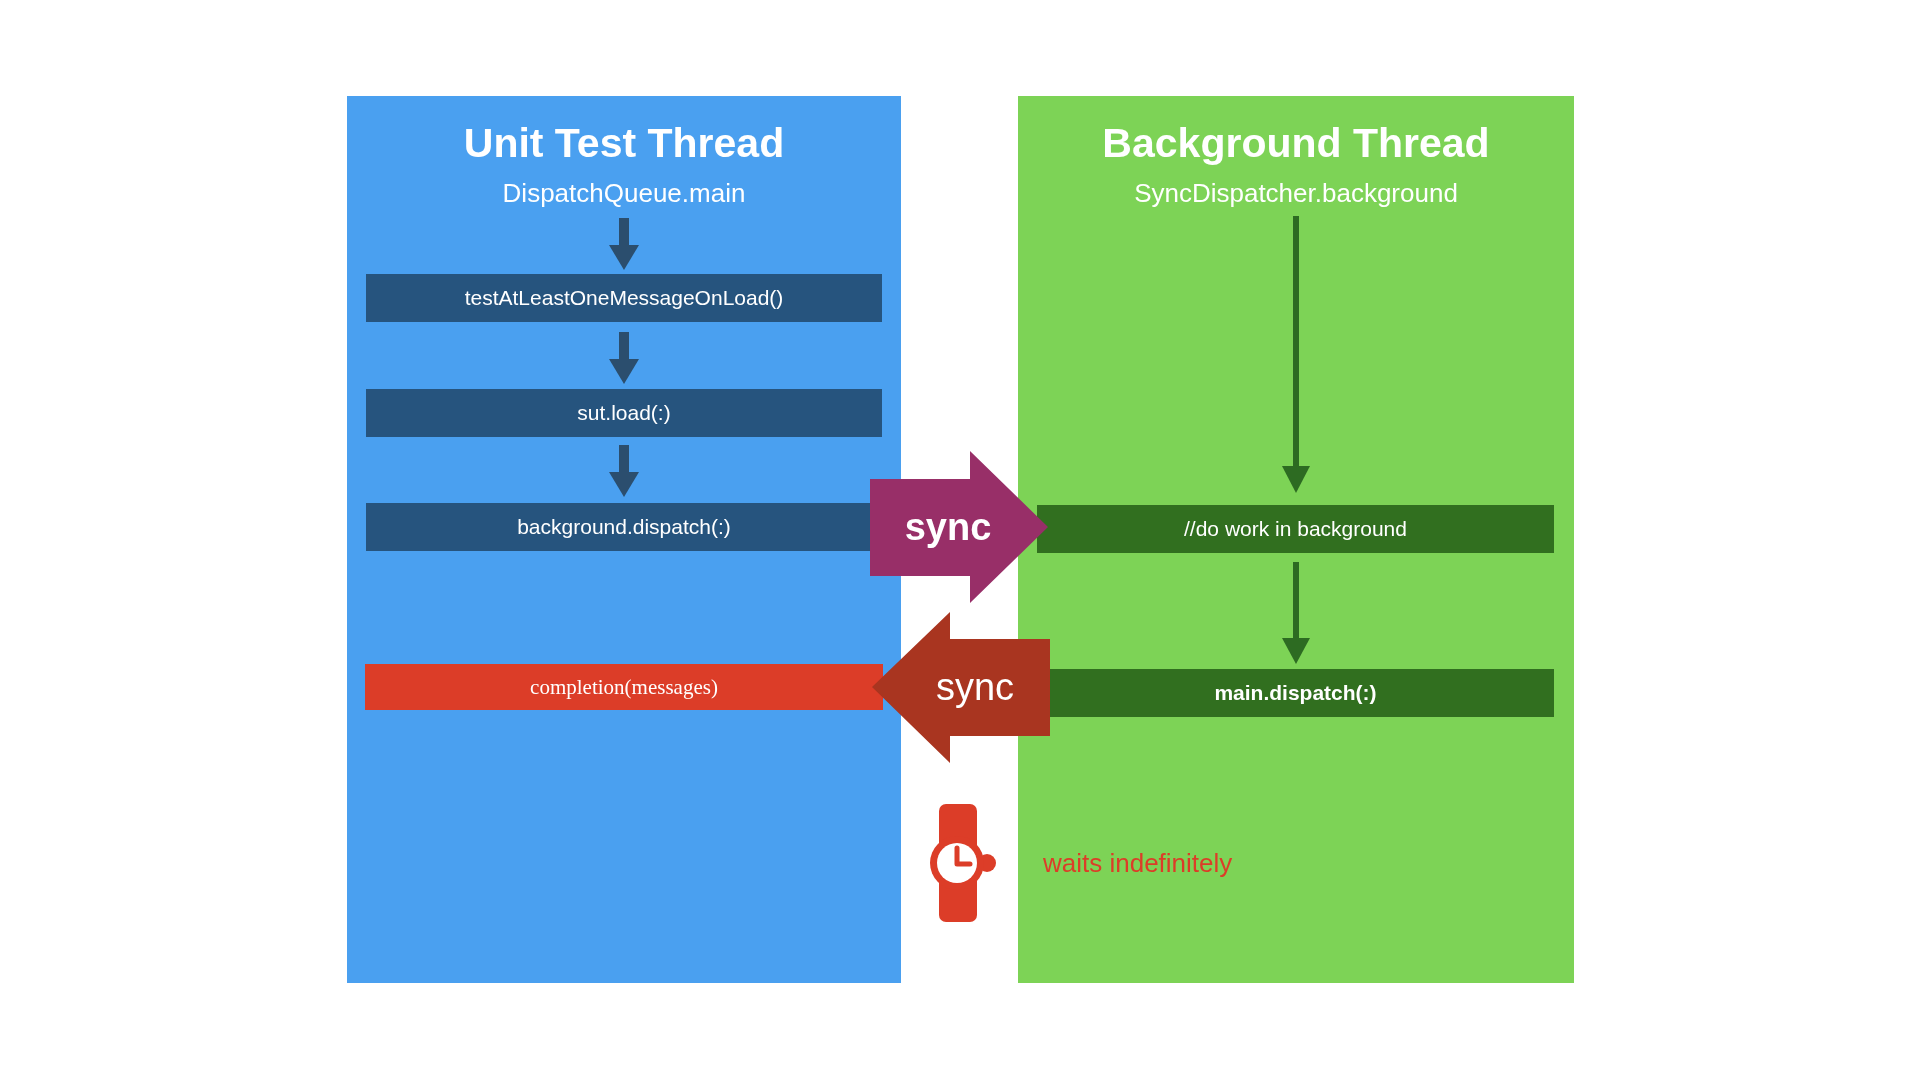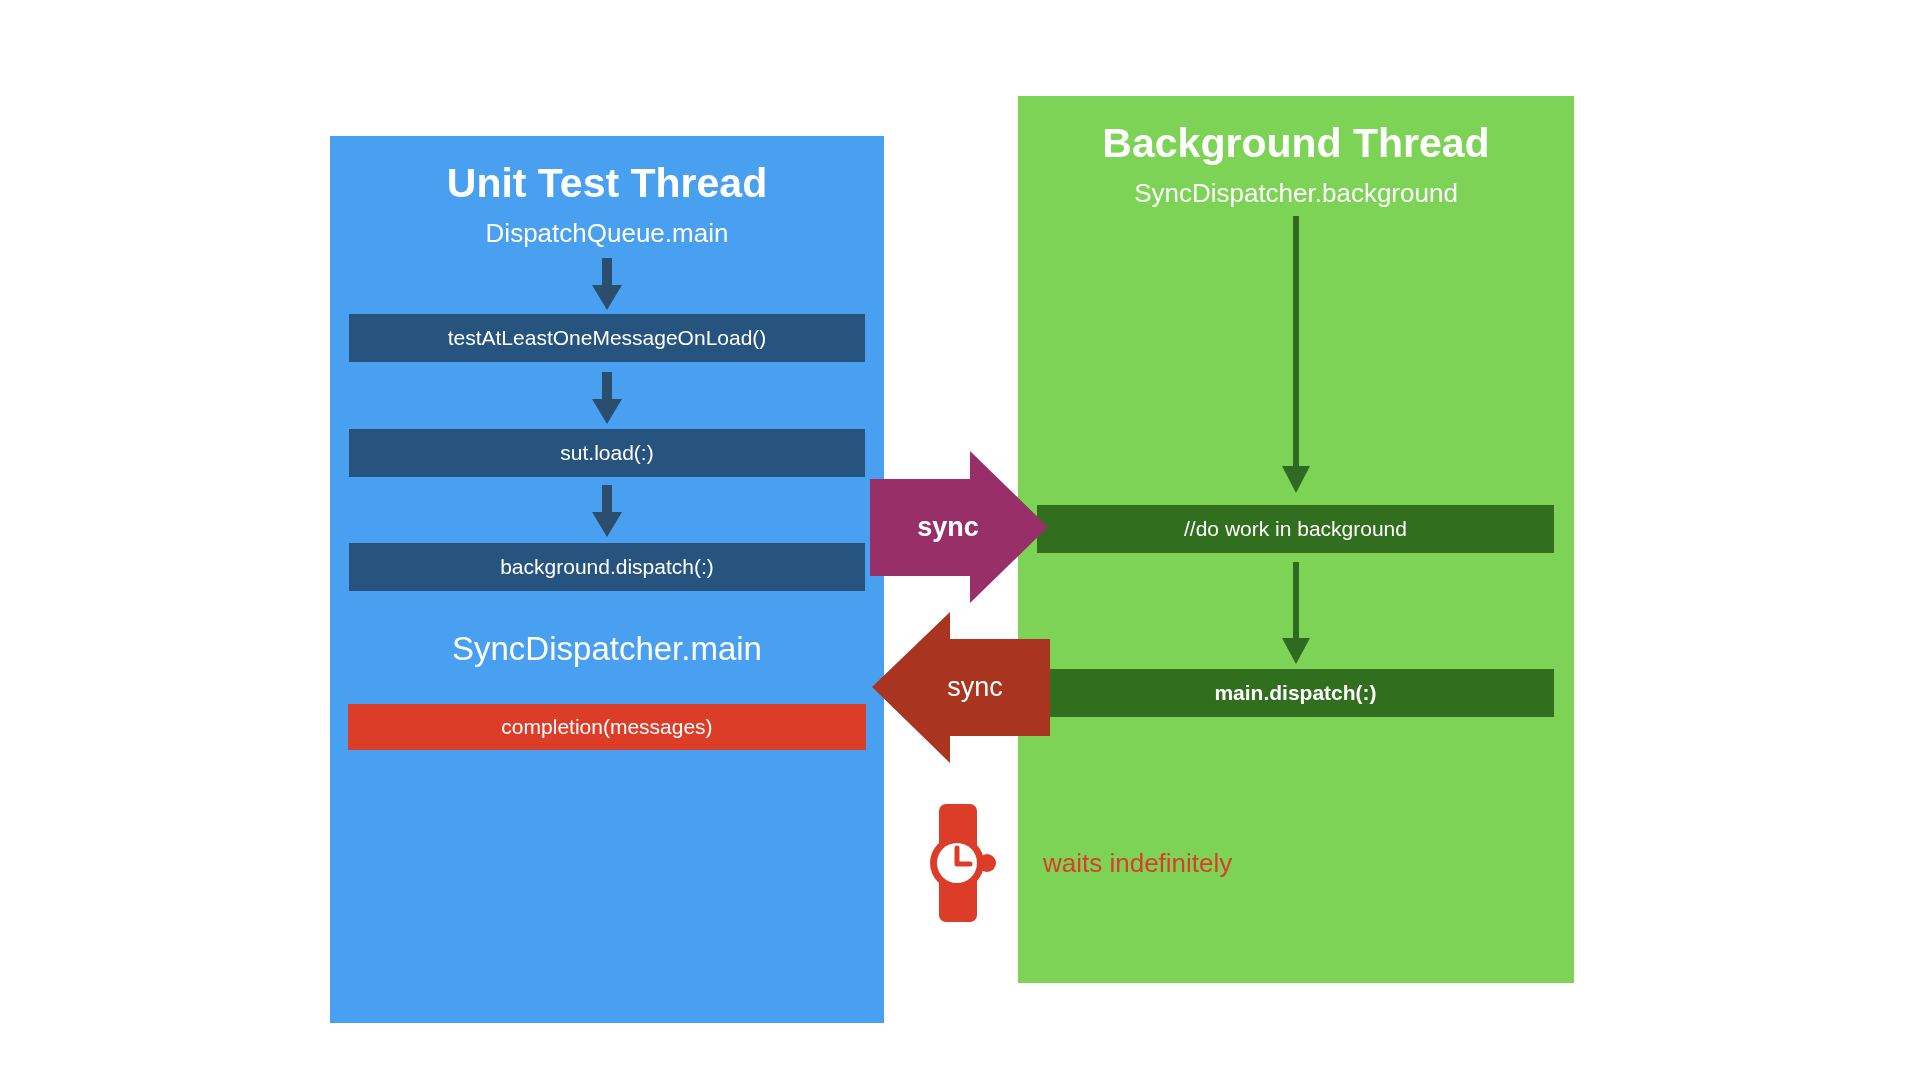--- a/index.html
+++ b/index.html
@@ -15,21 +15,21 @@
     --accent-red:#DC3D28;
     --text-white:#FFFFFF;
   }
   html,body{margin:0;padding:0;background:var(--page-bg);}
   .stage{
     position:relative;width:1920px;height:1080px;overflow:hidden;
     background:var(--page-bg);
     font-family:"Liberation Sans","DejaVu Sans",sans-serif;
   }
   .panel{position:absolute;top:96px;height:887px;}
-  .panel.blue{left:330px;width:554px;background:var(--panel-blue);margin-top:40px;}
+  .panel.blue{left:347px;width:554px;background:var(--panel-blue);}
   .panel.green{left:1018px;width:556px;background:var(--panel-green);}
   .panel-title{
     position:absolute;top:22px;left:0;width:100%;height:50px;line-height:50px;
     margin:0;text-align:center;font-size:41px;font-weight:bold;color:var(--text-white);
   }
   .panel-subtitle{
     position:absolute;top:77px;left:0;width:100%;height:40px;line-height:40px;
     text-align:center;font-size:26px;color:var(--text-white);
   }
   .step{
@@ -44,21 +44,21 @@
     text-align:center;font-size:33px;color:var(--text-white);
   }
   .varrow{position:absolute;display:block;}
   .varrow .navy-part{fill:var(--arrow-navy);}
   .varrow .green-part{fill:var(--arrow-green);}
   .connector{position:absolute;display:block;}
   .connector .purple-part{fill:var(--arrow-purple);}
   .connector .brick-part{fill:var(--arrow-brick);}
   .sync-label{
     position:absolute;width:120px;height:42px;line-height:42px;text-align:center;
-    font-size:27px;color:var(--text-white);
+    font-size:38px;color:var(--text-white);
   }
   .sync-label.bold{font-weight:bold;}
   .annotation{
     position:absolute;left:25px;top:747px;height:40px;line-height:40px;
     font-size:26px;color:var(--accent-red);white-space:nowrap;
   }
   .watch .red-part{fill:var(--accent-red);}
   .watch .face{fill:var(--text-white);}
   .watch .hands{stroke:var(--accent-red);stroke-width:5;fill:none;
     stroke-linecap:round;stroke-linejoin:round;}
@@ -86,23 +86,22 @@
 
     <div class="step navy" style="top:293px;">sut.load(:)</div>
 
     <svg class="varrow" style="left:259px;top:349px;" width="36" height="52" viewBox="0 0 36 52">
       <rect class="navy-part" x="13" y="0" width="10" height="30"></rect>
       <polygon class="navy-part" points="3,27 33,27 18,52"></polygon>
     </svg>
 
     <div class="step navy" style="top:407px;">background.dispatch(:)</div>
 
-    <div class="mid-label">SyncDispatcher.main</div>
 
-    <div class="step redbox" style="top:568px;">completion(messages)</div>
+    <div class="step redbox" style="top:568px;font-family:Liberation Serif, serif;">completion(messages)</div>
   </section>
 
   <section class="panel green">
     <h1 class="panel-title">Background Thread</h1>
     <div class="panel-subtitle">SyncDispatcher.background</div>
 
     <svg class="varrow" style="left:262px;top:120px;" width="32" height="277" viewBox="0 0 32 277">
       <rect class="green-part" x="13" y="0" width="6" height="253"></rect>
       <polygon class="green-part" points="2,250 30,250 16,277"></polygon>
     </svg>

